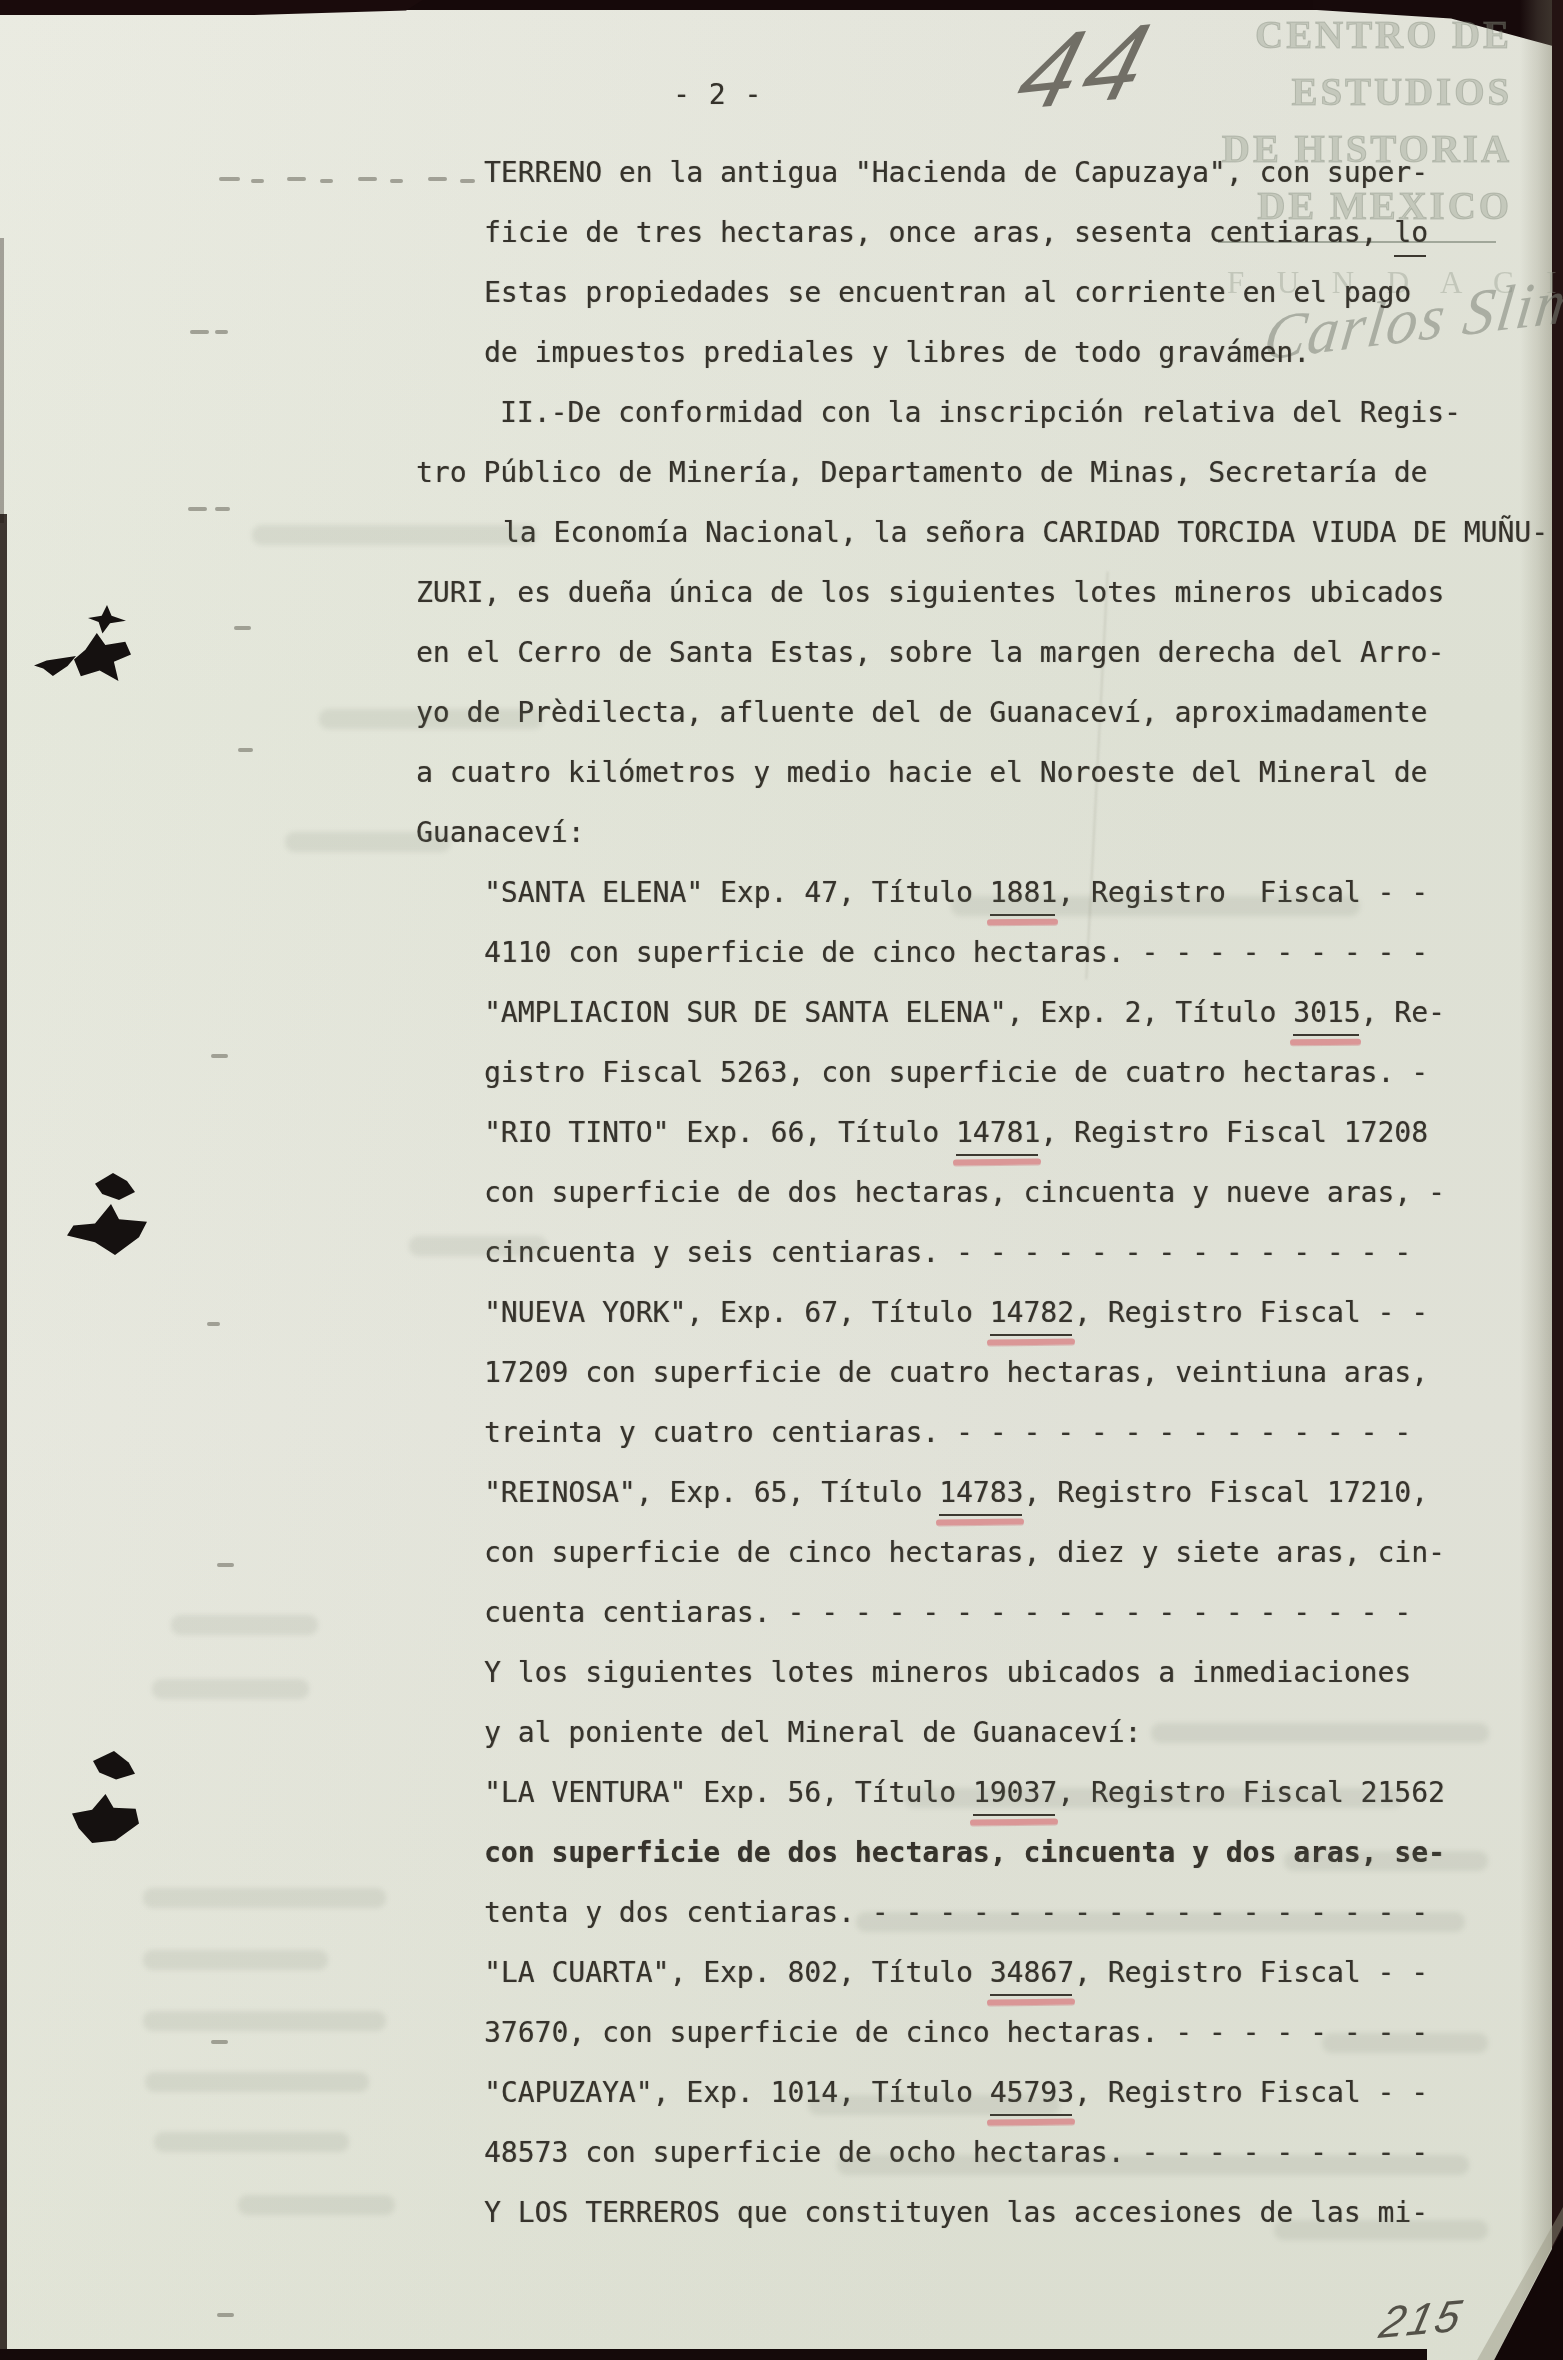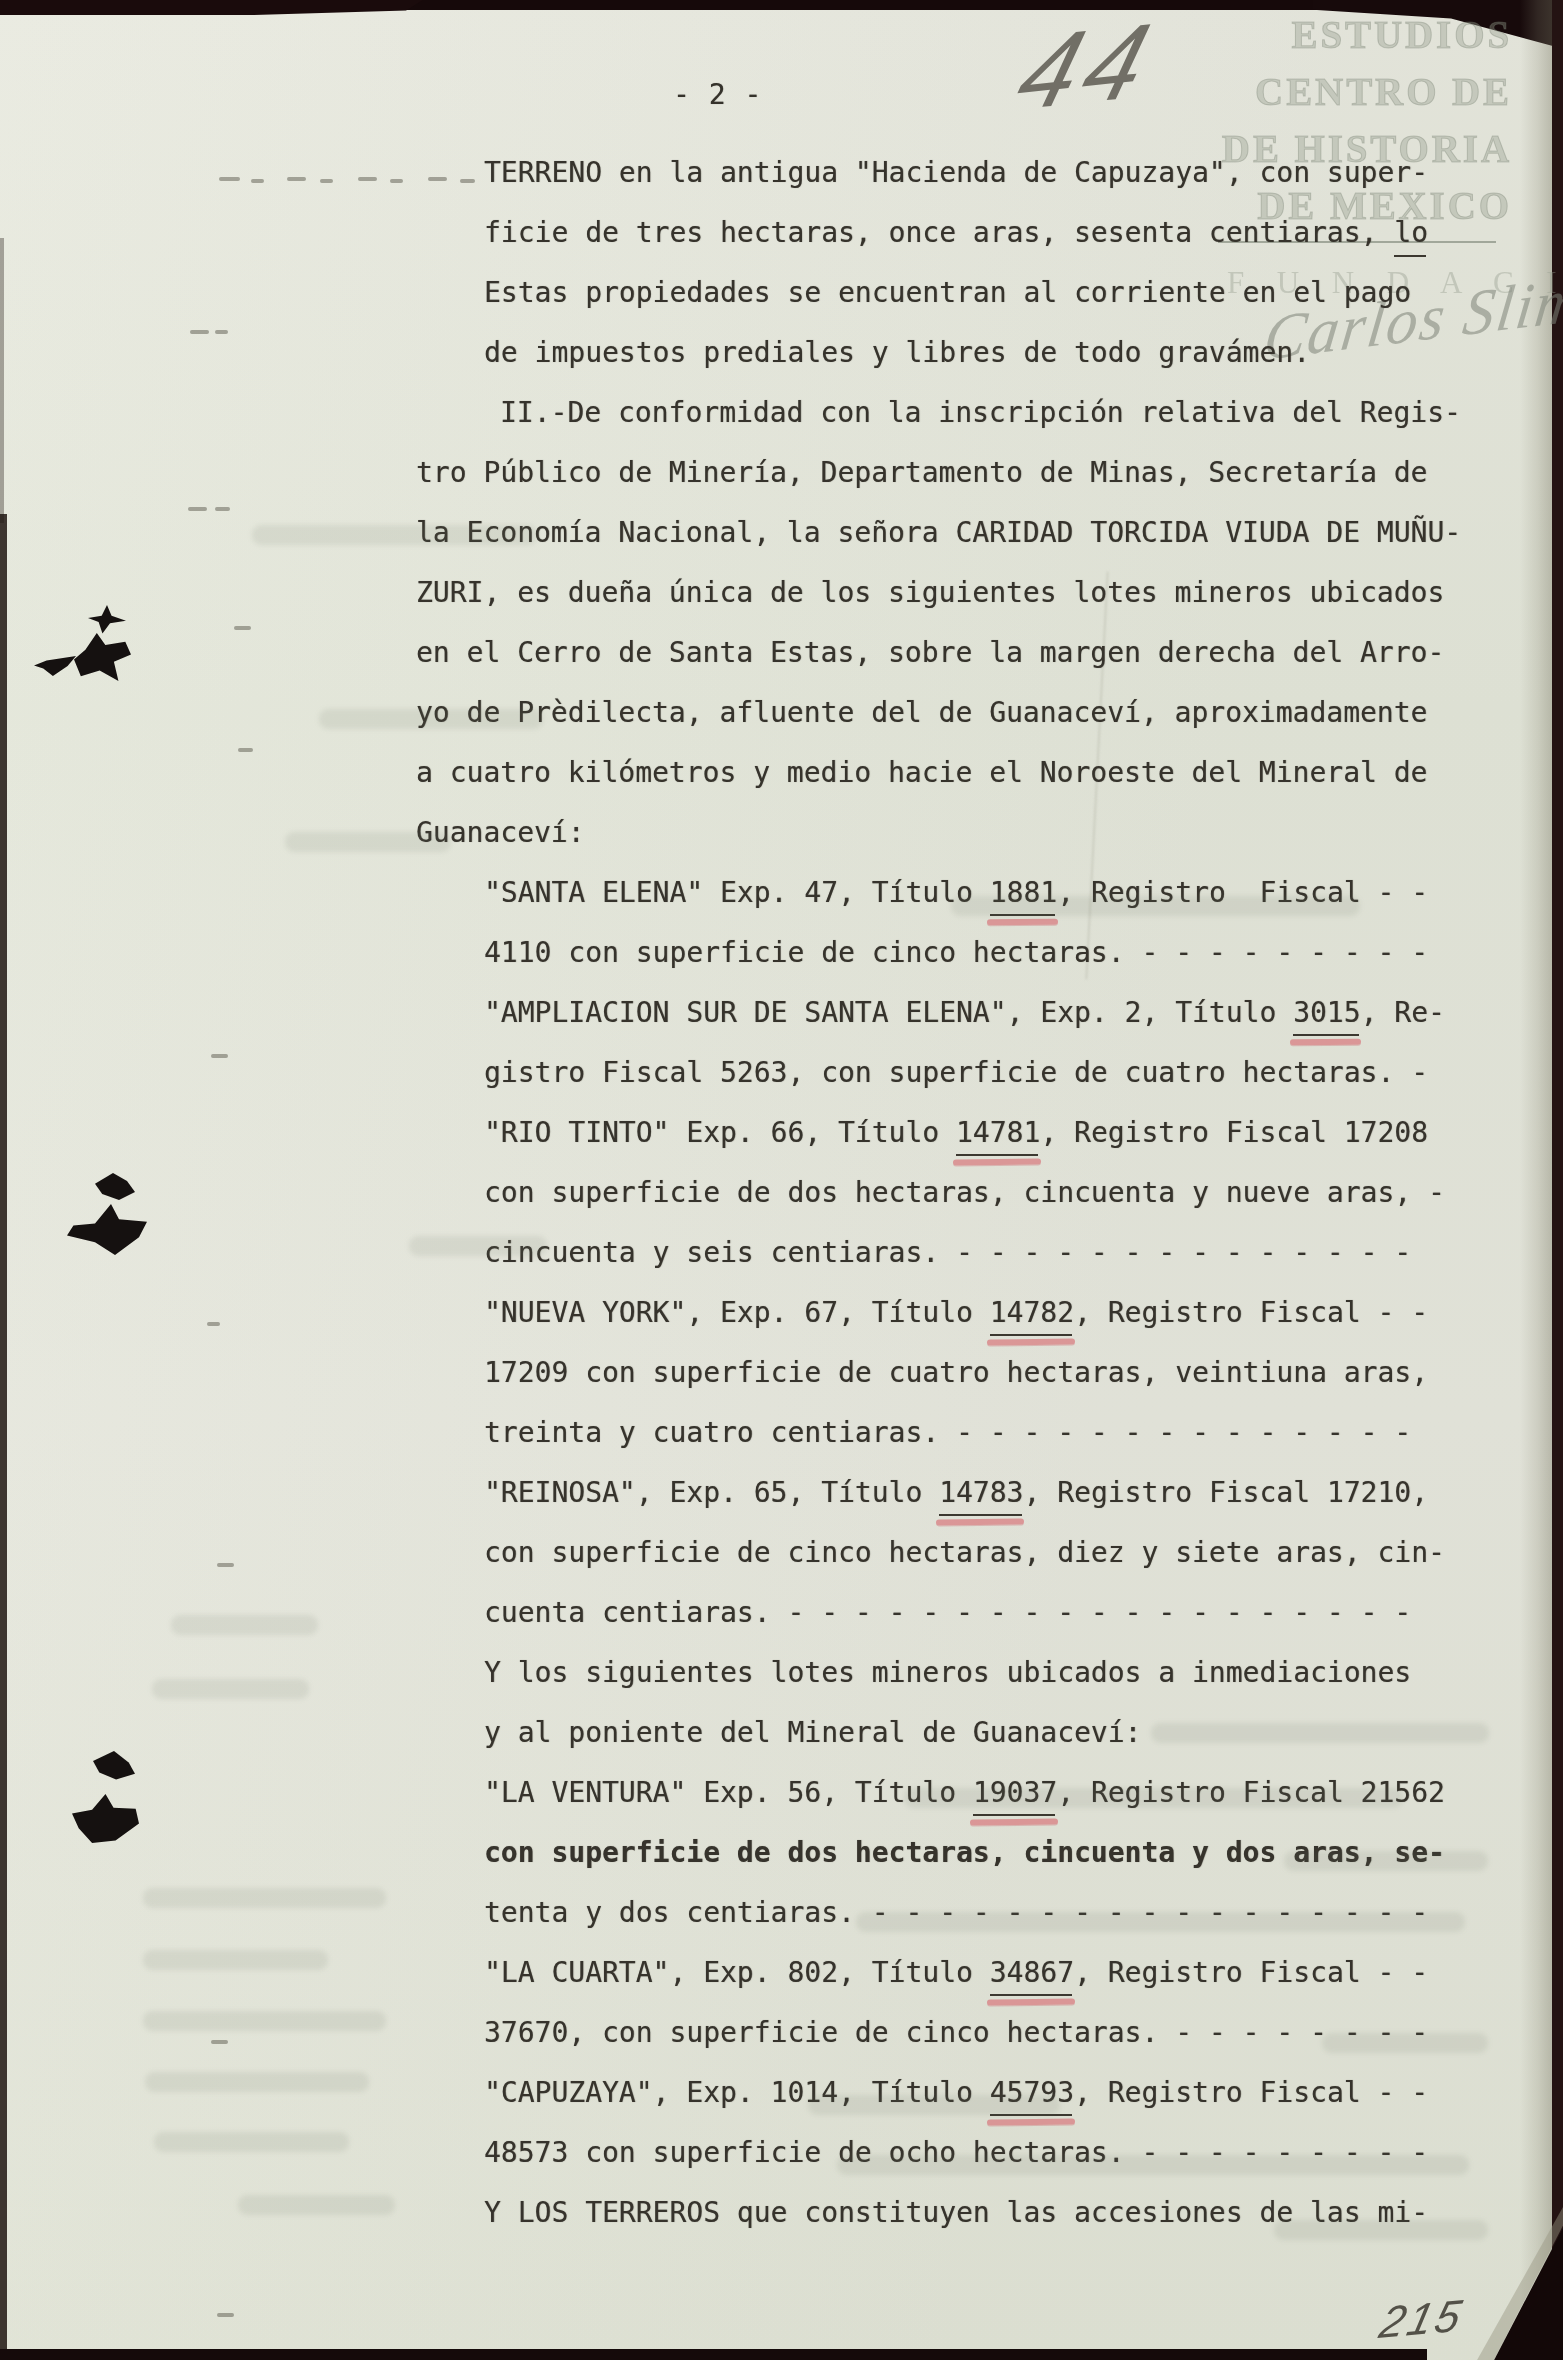--- a/index.html
+++ b/index.html
@@ -77,42 +77,42 @@
   <div class="page-edge-band"></div>
   <div class="edge-right"></div>
   <div class="edge-left"></div>
   <div class="edge-left-up"></div>
   <div class="edge-bottom"></div>
   <div class="corner-fold-shade"></div>
   <div class="corner-fold"></div>
   <div class="crease"></div>
 
   <div class="watermark">
+    <div class="wm-line">CENTRO DE</div>
     <div class="wm-line">ESTUDIOS</div>
-    <div class="wm-line">CENTRO DE</div>
     <div class="wm-line">DE HISTORIA</div>
     <div class="wm-line">DE MEXICO</div>
     <div class="wm-rule"></div>
     <div class="wm-fundacion">F U N D A C I Ó N</div>
     <div class="wm-signature">Carlos Slim</div>
   </div>
 
   <div class="hand hand-44">44</div>
   <div class="hand hand-215">215</div>
 
   <div class="pagenum">- 2 -</div>
 
   <div class="textblock" id="textblock">
       <div class="tline" style="padding-left: 68px;"><span class="seg">TERRENO en la antigua "Hacienda de Capuzaya", con super-</span></div>
       <div class="tline" style="padding-left: 68px;"><span class="seg">ficie de tres hectaras, once aras, sesenta centiaras, </span><span class="seg u-black">lo</span></div>
       <div class="tline" style="padding-left: 68px;"><span class="seg">Estas propiedades se encuentran al corriente en el pago</span></div>
       <div class="tline" style="padding-left: 68px;"><span class="seg">de impuestos prediales y libres de todo gravámen.</span></div>
       <div class="tline" style="padding-left: 84px;"><span class="seg">II.-De conformidad con la inscripción relativa del Regis-</span></div>
       <div class="tline" style="padding-left: 0px;"><span class="seg">tro Público de Minería, Departamento de Minas, Secretaría de</span></div>
-      <div class="tline" style="padding-left: 0px;"><span class="seg">la Economía Nacional, la señora CARIDAD TORCIDA VIUDA DE MUÑU-</span></div>
+      <div class="tline" style="padding-left: 0px; text-align: right;"><span class="seg">la Economía Nacional, la señora CARIDAD TORCIDA VIUDA DE MUÑU-</span></div>
       <div class="tline" style="padding-left: 0px;"><span class="seg">ZURI, es dueña única de los siguientes lotes mineros ubicados</span></div>
       <div class="tline" style="padding-left: 0px;"><span class="seg">en el Cerro de Santa Estas, sobre la margen derecha del Arro-</span></div>
       <div class="tline" style="padding-left: 0px;"><span class="seg">yo de Prèdilecta, afluente del de Guanaceví, aproximadamente</span></div>
       <div class="tline" style="padding-left: 0px;"><span class="seg">a cuatro kilómetros y medio hacie el Noroeste del Mineral de</span></div>
       <div class="tline" style="padding-left: 0px;"><span class="seg">Guanaceví:</span></div>
       <div class="tline" style="padding-left: 68px;"><span class="seg">"SANTA ELENA" Exp. 47, Título </span><span class="seg u-redline">1881</span><span class="seg">, Registro  Fiscal - -</span></div>
       <div class="tline" style="padding-left: 68px;"><span class="seg">4110 con superficie de cinco hectaras. - - - - - - - - -</span></div>
       <div class="tline" style="padding-left: 68px;"><span class="seg">"AMPLIACION SUR DE SANTA ELENA", Exp. 2, Título </span><span class="seg u-redline">3015</span><span class="seg">, Re-</span></div>
       <div class="tline" style="padding-left: 68px;"><span class="seg">gistro Fiscal 5263, con superficie de cuatro hectaras. -</span></div>
       <div class="tline" style="padding-left: 68px;"><span class="seg">"RIO TINTO" Exp. 66, Título </span><span class="seg u-redline">14781</span><span class="seg">, Registro Fiscal 17208</span></div>

